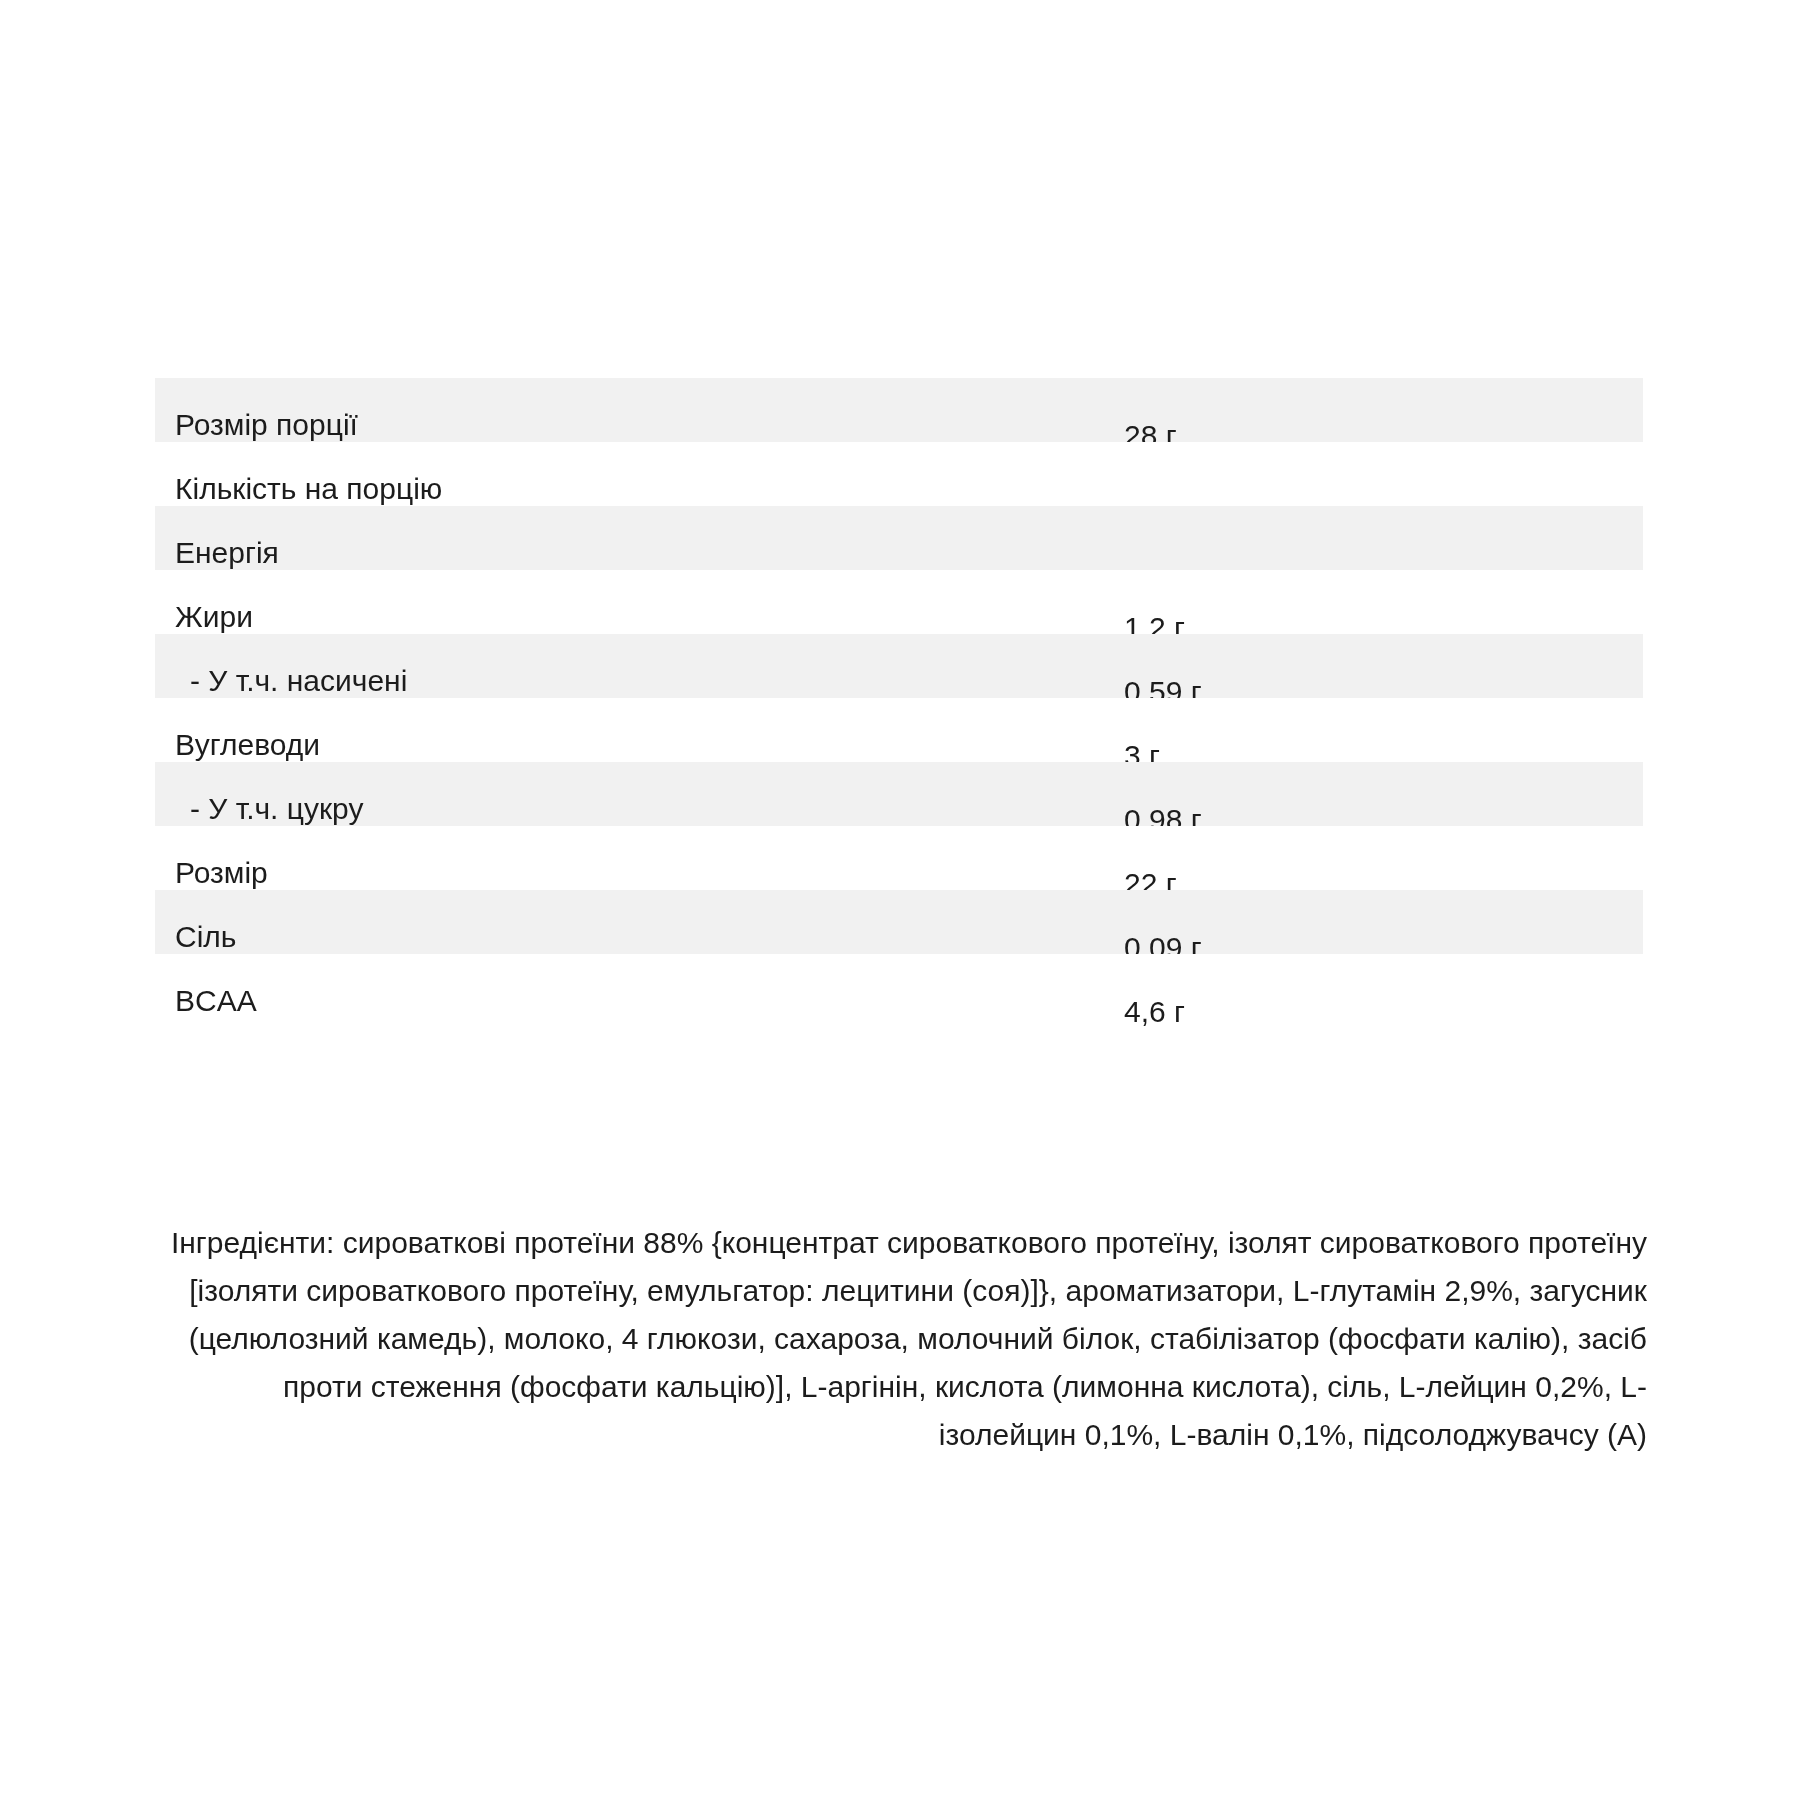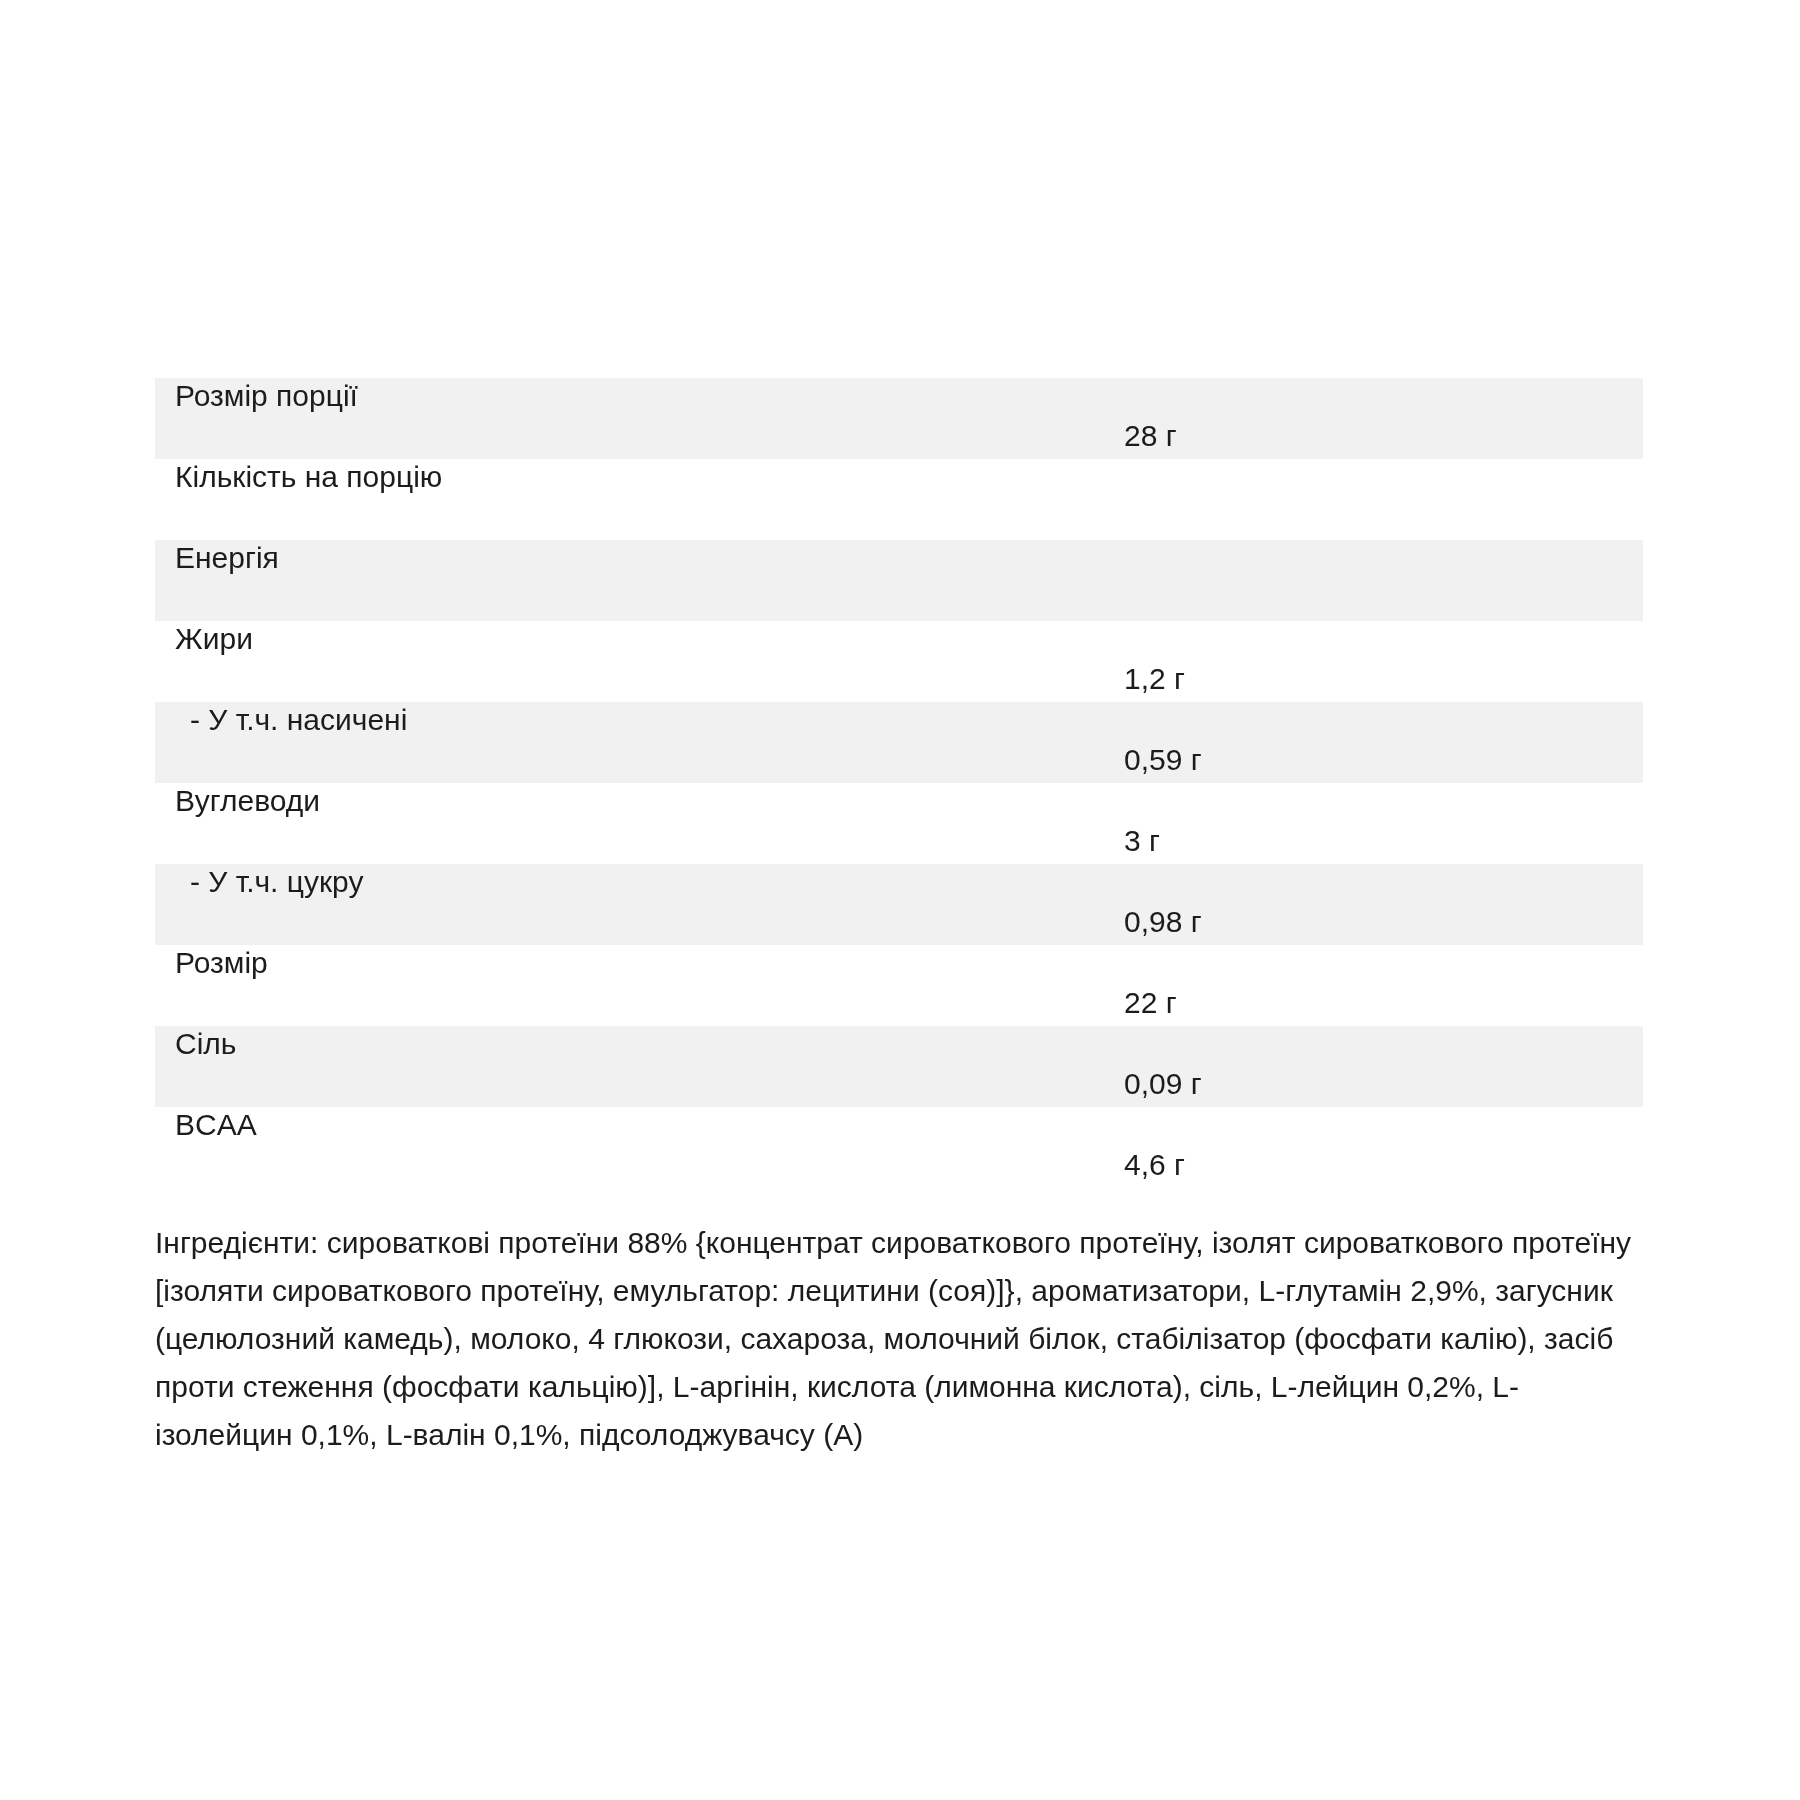--- a/index.html
+++ b/index.html
@@ -16,23 +16,23 @@
     overflow: hidden;
   }
   .nutrition-table {
     position: absolute;
     top: 378px;
     left: 155px;
     width: 1488px;
   }
   .nrow {
     position: relative;
-    height: 81px;
+    height: 64px;
     display: flex;
-    align-items: flex-start;
+    align-items: flex-end;
     font-size: 30px;
     line-height: 35px;
     background: #ffffff;
   }
   .nrow.stripe {
     background: var(--stripe, #f1f1f1);
   }
   .nrow .label {
     padding-left: 20px;
     white-space: nowrap;
@@ -49,21 +49,21 @@
     align-items: center;
     white-space: nowrap;
   }
   .ingredients {
     position: absolute;
     top: 1189px;
     left: 155px;
     width: 1492px;
     font-size: 30px;
     line-height: 48px;
-    text-align: left;
+    text-align: right;
   }
 </style>
 </head>
 <body style="background: rgb(255, 255, 255);">
 
 <div class="nutrition-table">
     <div class="nrow stripe">
     <span class="label">Розмір порції</span>
     <span class="value">28 г</span>
   </div>

